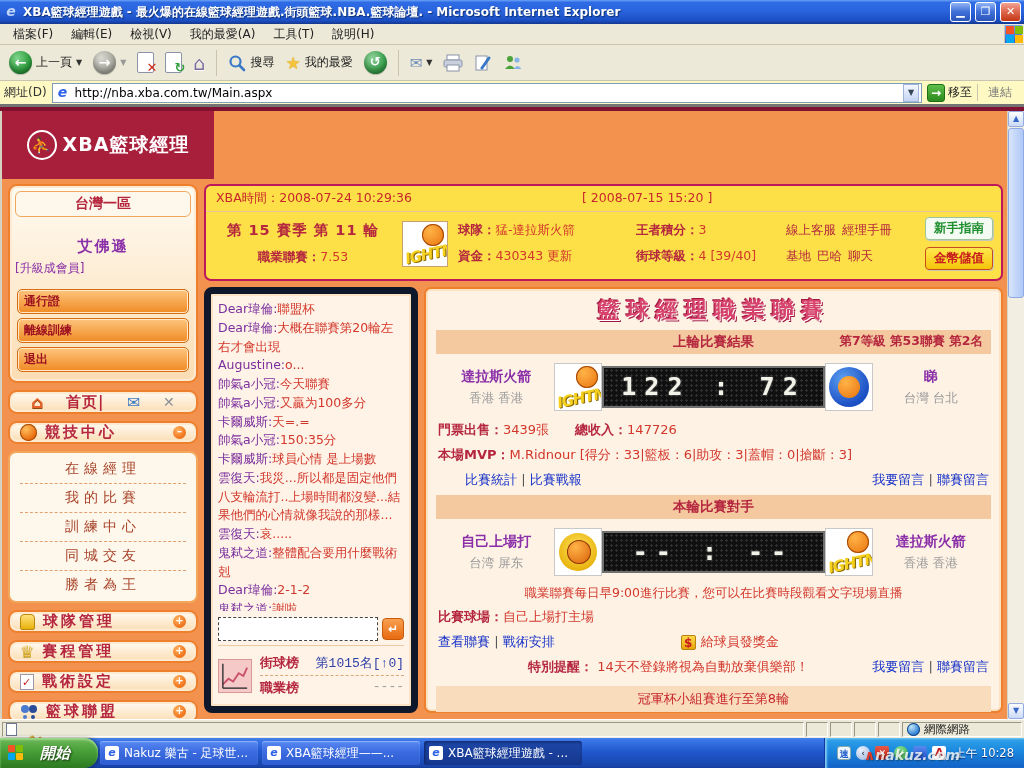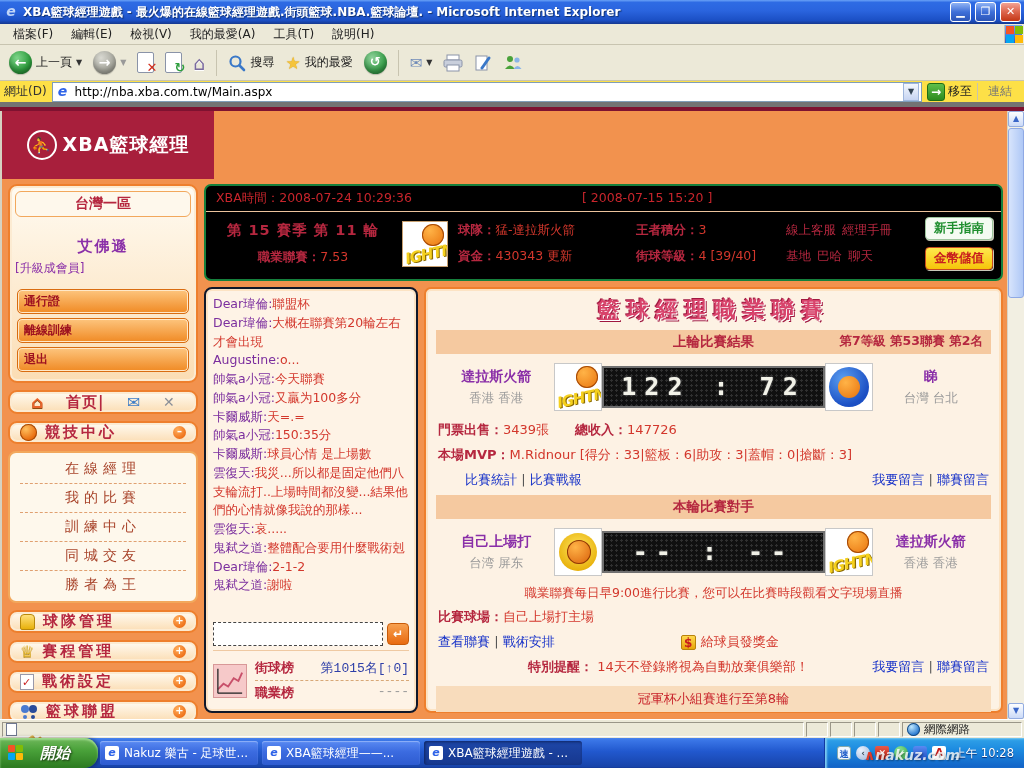--- a/index.html
+++ b/index.html
@@ -33,21 +33,21 @@
   .circ.hist { background:radial-gradient(circle at 35% 30%,#8FD19A,#3AA04C 60%,#237634); font-size:13px; }
   .docicon { position:relative; width:17px; height:21px; background:#fff; border:1px solid #8A93A8; border-radius:2px; }
   .docicon .ov { position:absolute; right:-4px; bottom:-3px; font-weight:bold; font-size:13px; }
   .ov.red { color:#D22E1C; } .ov.green { color:#2E9E3E; }
   .home-g { font-size:19px; color:#7A6A9E; text-shadow:0 1px 0 #fff; }
   .star-g { font-size:17px; color:#F5C43C; text-shadow:0 0 1px #C8921A; }
   .mail-g { font-size:15px; color:#6E8AB8; }
   .dd { font-size:8px; color:#333; }
 
   
-  .addrbar { height:26px; flex:0 0 26px; background:#fde047; display:flex; align-items:center; gap:5px; padding:0 4px; border-bottom:5px solid #737373; }
+  .addrbar { height:26px; flex:0 0 26px; background:#fef9c3; display:flex; align-items:center; gap:5px; padding:0 4px; border-bottom:3px solid #737373; }
   .addrbar label { color:#333; }
   .addrfield { flex:1; height:20px; background:#fff; border:1px solid #7F9DB9; display:flex; align-items:center; gap:4px; padding:0 2px; }
   .addrfield .url { flex:1; font-size:12px; color:#000; }
   .addrdrop { width:16px; height:18px; background:linear-gradient(180deg,#F4F8FE,#C6D4F2); border:1px solid #9FB6DC; text-align:center; font-size:8px; line-height:16px; color:#345; }
   .gobtn { display:flex; align-items:center; gap:3px; color:#222; }
   .gobox { width:18px; height:18px; background:linear-gradient(180deg,#5FBF4A,#2C8A1E); border:1px solid #1E6E14; border-radius:3px; color:#fff; text-align:center; line-height:16px; font-weight:bold; }
   .linkslbl { color:#777; padding:0 8px 0 10px; border-left:1px solid #C8C4B0; }
   .redline { height:4px; flex:0 0 4px; background:#7E1230; }
 
   
@@ -104,42 +104,42 @@
   .i-people i { position:absolute; width:8px; height:8px; border-radius:50%; background:#4A7BD0; top:0; left:1px; box-shadow:0 8px 0 -2px #4A7BD0; }
   .i-people i+i { left:9px; background:#2A4C9A; box-shadow:0 8px 0 -2px #2A4C9A; }
   .i-gavel { width:16px; height:5px; background:linear-gradient(#E8C05C,#B8862A); border-radius:2px; transform:rotate(-38deg); box-shadow:6px 5px 0 -1px #C89A3C; }
   .i-gold { width:16px; height:10px; background:linear-gradient(180deg,#FFE761,#E8B10C); border:1px solid #C8920A; transform:skewX(-14deg); box-shadow:inset 0 3px 0 #FFF2A8; }
   .i-spade { font-size:16px; color:#1A1A1A; }
 
   
   .rightcol { flex:1; display:flex; flex-direction:column; gap:6px; min-width:0; }
 
   
-  .infobar { background:#000000; border:2px solid #15803d; border-radius:7px; flex:0 0 97px; overflow:hidden; }
+  .infobar { background:#fde047; border:2px solid #be185d; border-radius:7px; flex:0 0 97px; overflow:hidden; }
   .info-top { display:flex; padding:4px 10px; color:#C8252C; font-size:12.5px; border-bottom:1px solid #EBC39C; }
   .info-top .t2 { margin-left:170px; }
   .info-main { display:flex; align-items:center; padding:5px 8px; gap:10px; }
   .ib-col { display:flex; flex-direction:column; gap:9px; font-size:12.5px; }
   .ib-season { color:#B5273F; font-weight:bold; font-size:14.5px; letter-spacing:1px; }
   .lab-r { color:#B5273F; font-weight:bold; }
   .val-r { color:#D3372C; }
   .teamlogo { width:46px; height:46px; background:#fff; border:1px solid #C8A070; position:relative; overflow:hidden; flex:0 0 46px; }
   .tl-ball { position:absolute; width:22px; height:22px; border-radius:50%; background:radial-gradient(circle at 35% 30%,#FFB347,#E8720C); top:2px; right:3px; box-shadow:inset 0 0 0 1px #A54A08; }
   .tl-bolt { position:absolute; left:2px; bottom:3px; font-size:15px; font-weight:bold; font-style:italic; color:#F5D01E; text-shadow:1px 1px 0 #8A6A00; transform:rotate(-12deg); letter-spacing:-1px; }
   .ib-links { color:#B5273F; }
   .ib-links span { margin-right:6px; }
   .ib-btns { display:flex; flex-direction:column; gap:7px; margin-left:auto; }
   .btn-guide { background:#F4FBF2; border:1px solid #9CC49C; border-radius:4px; color:#1E8E2E; font-weight:bold; font-size:12.5px; padding:2px 8px; box-shadow:1px 1px 0 #C8C8B8; }
   .btn-coin { background:linear-gradient(180deg,#FFE84D,#F5C50A); border:1px solid #C84A1E; border-radius:4px; color:#C81E1E; font-weight:bold; font-size:12.5px; padding:2px 8px; box-shadow:1px 1px 0 #C8C8B8; }
 
   
   .lower { flex:1; display:flex; gap:6px; min-height:0; }
 
   
-  .chat { flex:0 0 214px; background:#FEF3E6; border:2px solid #0f172a; border-radius:8px; box-shadow:inset 0 0 0 2px #FCE3C4; display:flex; flex-direction:column; padding:6px 7px; min-height:0; }
+  .chat { flex:0 0 214px; background:#FEF3E6; border:7px solid #0f172a; border-radius:8px; box-shadow:inset 0 0 0 2px #FCE3C4; display:flex; flex-direction:column; padding:6px 7px; min-height:0; }
   .chat-msgs { flex:1; overflow:hidden; font-size:12.5px; line-height:1.5; word-break:break-all; }
   .cname { color:#7B2E9E; }
   .cname::after { content:":"; color:#7B2E9E; }
   .ctext { color:#D3372C; }
   .chat-inputrow { display:flex; gap:4px; align-items:center; margin:6px 0 4px; }
   .chat-input { flex:1; height:24px; background:#fff; border:1px dashed #444; font-size:12px; padding:0 4px; font-family:"DejaVu Sans",sans-serif; }
   .sendbtn { width:22px; height:22px; background:linear-gradient(180deg,#F7A050,#E86A10); border:1px solid #C85A08; border-radius:4px; color:#fff; font-weight:bold; text-align:center; line-height:20px; }
   .ranks { border-top:1px solid #EFC9A2; padding-top:5px; display:flex; gap:8px; align-items:center; }
   .chart-ic { width:34px; height:34px; background:#F6C9C9; border:1px solid #D89898; position:relative; flex:0 0 34px; }
   .chart-ic svg { position:absolute; inset:2px; }

